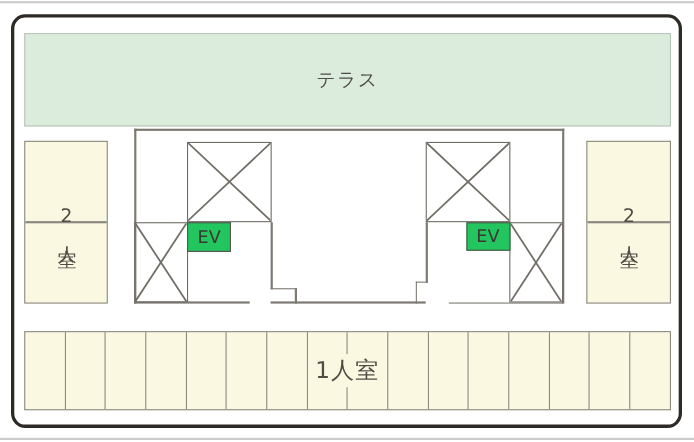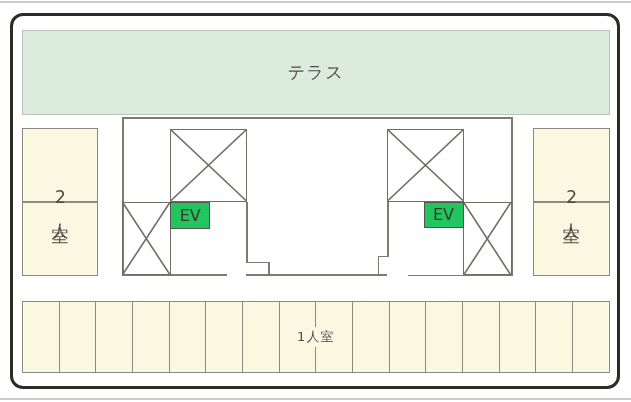--- a/index.html
+++ b/index.html
@@ -57,21 +57,21 @@
   }
   .band{
     position:absolute;left:22px;top:301px;width:587.5px;height:72px;
     background:var(--room-cream);border:1.5px solid var(--room-border);box-sizing:border-box;
     display:flex;
   }
   .band .cell{flex:1 1 0;border-right:1.5px solid var(--room-border);}
   .band .cell:last-child{border-right:none;}
   .band-label{
     position:absolute;left:50%;top:50%;transform:translate(-50%,-50%);
-    background:var(--room-cream);padding:1px 5px;font-size:13px;letter-spacing:1px;
+    background:var(--room-cream);padding:1px 5px;font-size:21px;letter-spacing:1px;
     color:var(--text-dark);z-index:2;white-space:nowrap;
   }
 </style>
 </head>
 <body>
 
 <div class="page">
 
   <div class="page-rule top"></div>
   <div class="page-rule bottom"></div>

